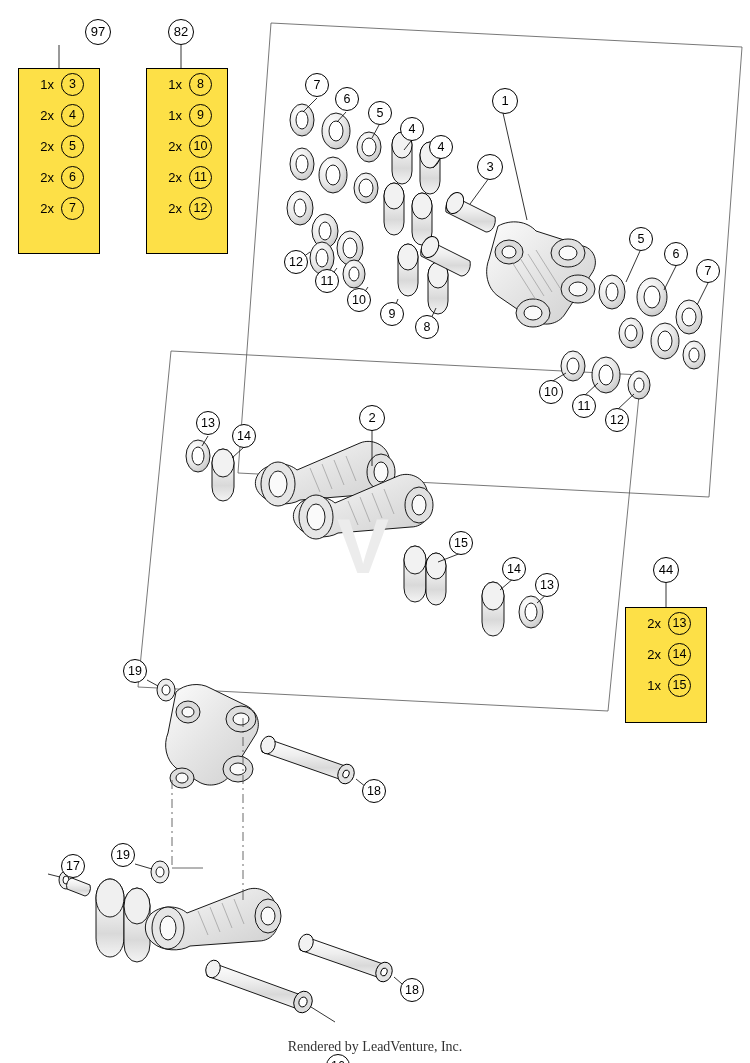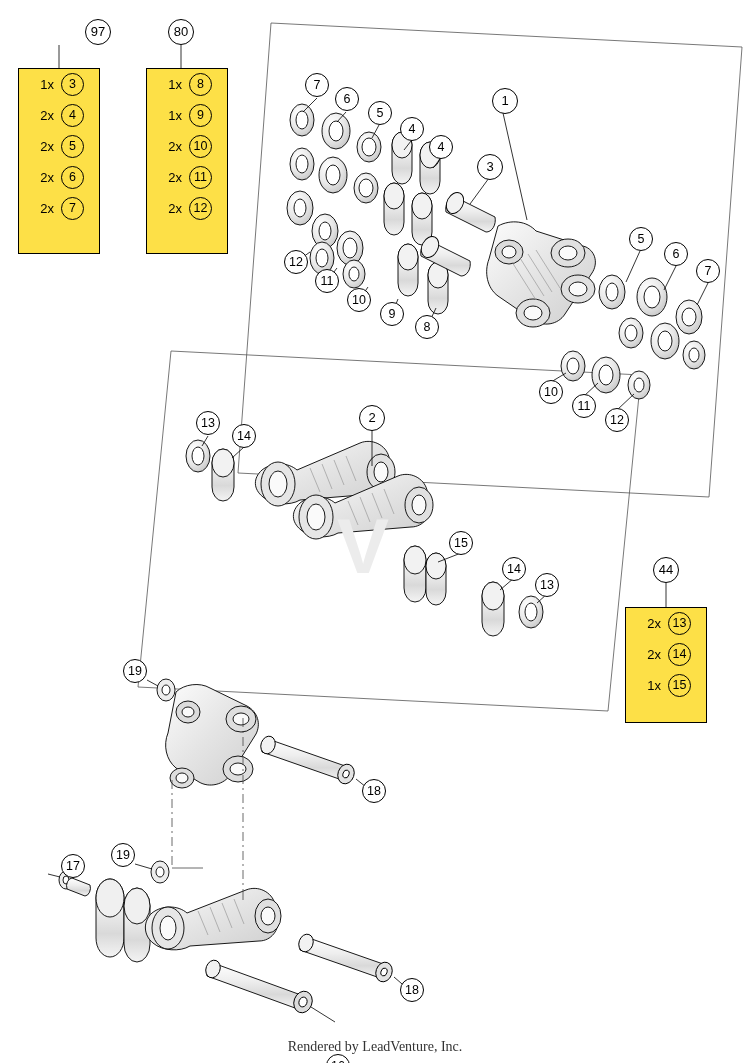--- a/index.html
+++ b/index.html
@@ -436,21 +436,21 @@
   <div class="kitrow">
     <span class="qty">2x</span>
     <span class="num">6</span>
   </div>
   <div class="kitrow">
     <span class="qty">2x</span>
     <span class="num">7</span>
   </div>
 </div>
 
-<div class="bubble" style="left:168px; top:19px;">80</div>
+<div class="bubble" style="left:168px; top:19px;">82</div>
 <div class="kitbox" style="left:146px; top:68px; width:82px; height:186px;">
   <div class="kitrow">
     <span class="qty">1x</span>
     <span class="num">8</span>
   </div>
   <div class="kitrow">
     <span class="qty">1x</span>
     <span class="num">9</span>
   </div>
   <div class="kitrow">

